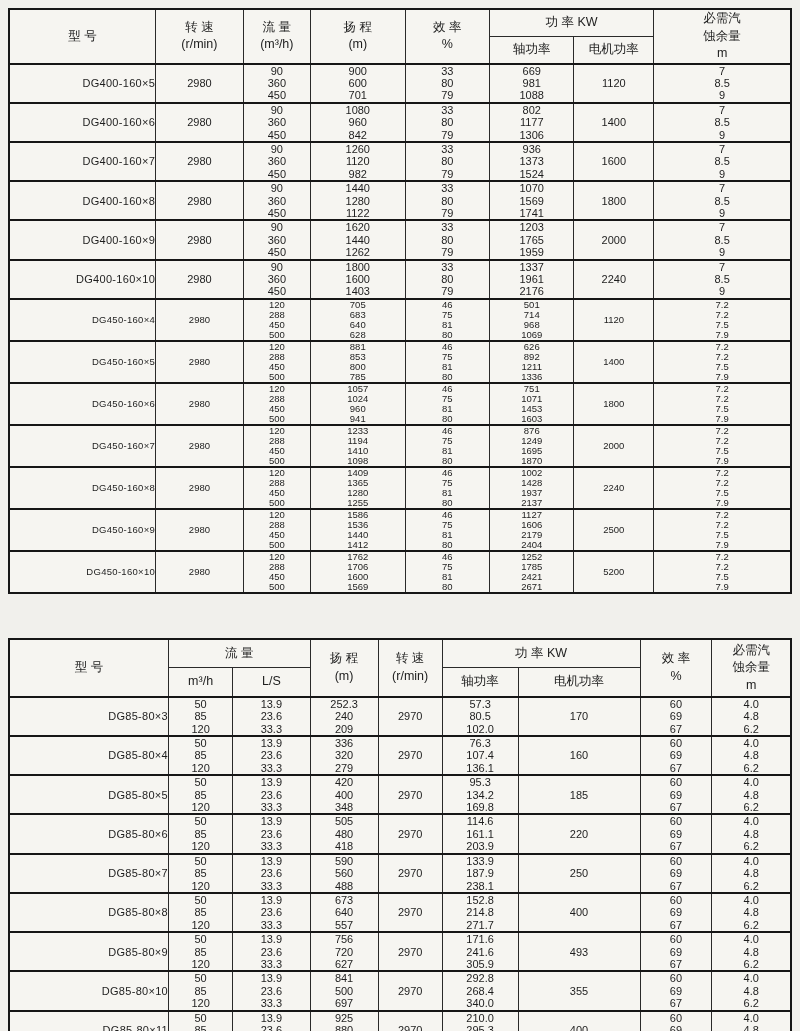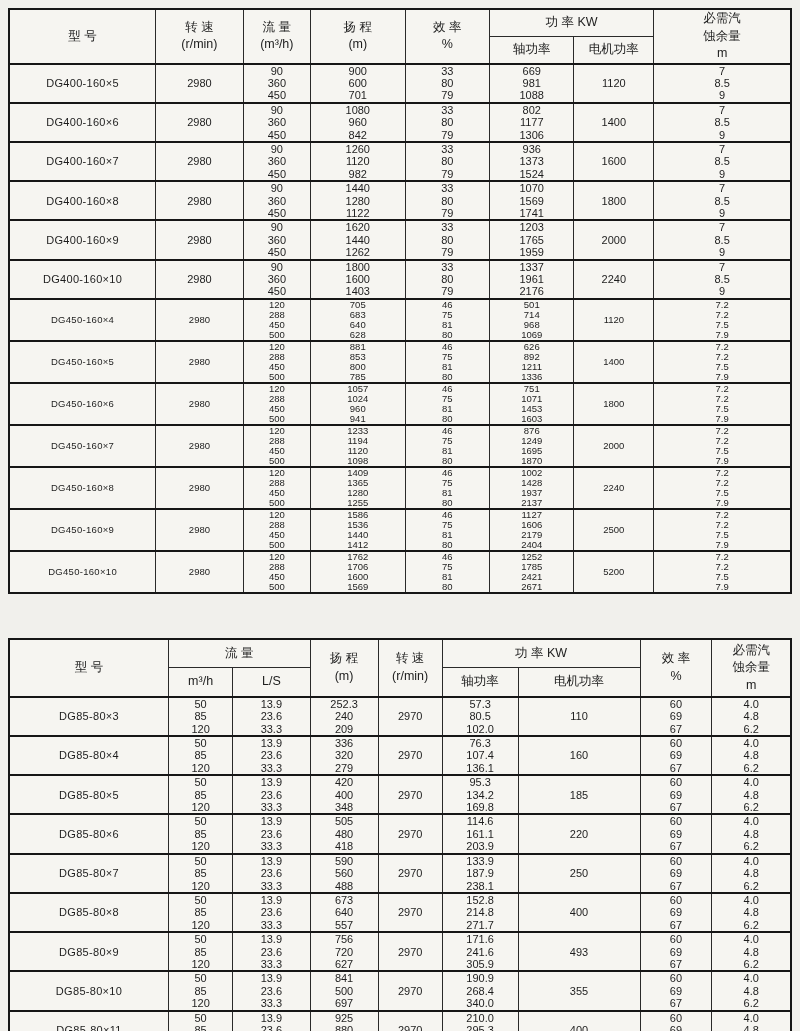--- a/index.html
+++ b/index.html
@@ -45,21 +45,21 @@
     font-size: 11px;
     line-height: 12.4px;
   }
   #table1 thead tr { height: 27px; }
   #table1 tbody tr { height: 38px; }
   #table1 tbody tr.dense { height: 41px; }
   #table1 tbody tr.dense td { font-size: 9.5px; line-height: 10px; }
   #table2 { margin-top: 44px; }
   #table2 thead tr { height: 29px; }
   #table2 tbody tr { height: 38.5px; }
-  td.model { font-size: 11px; letter-spacing: 0.3px; }
+  td.model { font-size: 11px; letter-spacing: 0.3px; text-align: right; }
 </style>
 </head>
 <body>
 
 <div class="page">
 
   <table id="table1">
     <colgroup>
       <col style="width:18.75%">
         <col style="width:11.2%">
@@ -289,21 +289,21 @@
         </tr>
         <tr class="dense">
           <td class="model">DG450-160×7</td>
           <td>2980</td>
           <td>120
 288
 450
 500</td>
           <td>1233
 1194
-1120
+1410
 1098</td>
           <td>46
 75
 81
 80</td>
           <td>876
 1249
 1695
 1870</td>
           <td>2000</td>
@@ -433,21 +433,21 @@
           <td>13.9
 23.6
 33.3</td>
           <td>252.3
 240
 209</td>
           <td>2970</td>
           <td>57.3
 80.5
 102.0</td>
-          <td>110</td>
+          <td>170</td>
           <td>60
 69
 67</td>
           <td>4.0
 4.8
 6.2</td>
         </tr>
         <tr>
           <td class="model">DG85-80×4</td>
           <td>50
@@ -591,21 +591,21 @@
           <td>50
 85
 120</td>
           <td>13.9
 23.6
 33.3</td>
           <td>841
 500
 697</td>
           <td>2970</td>
-          <td>190.9
+          <td>292.8
 268.4
 340.0</td>
           <td>355</td>
           <td>60
 69
 67</td>
           <td>4.0
 4.8
 6.2</td>
         </tr>

